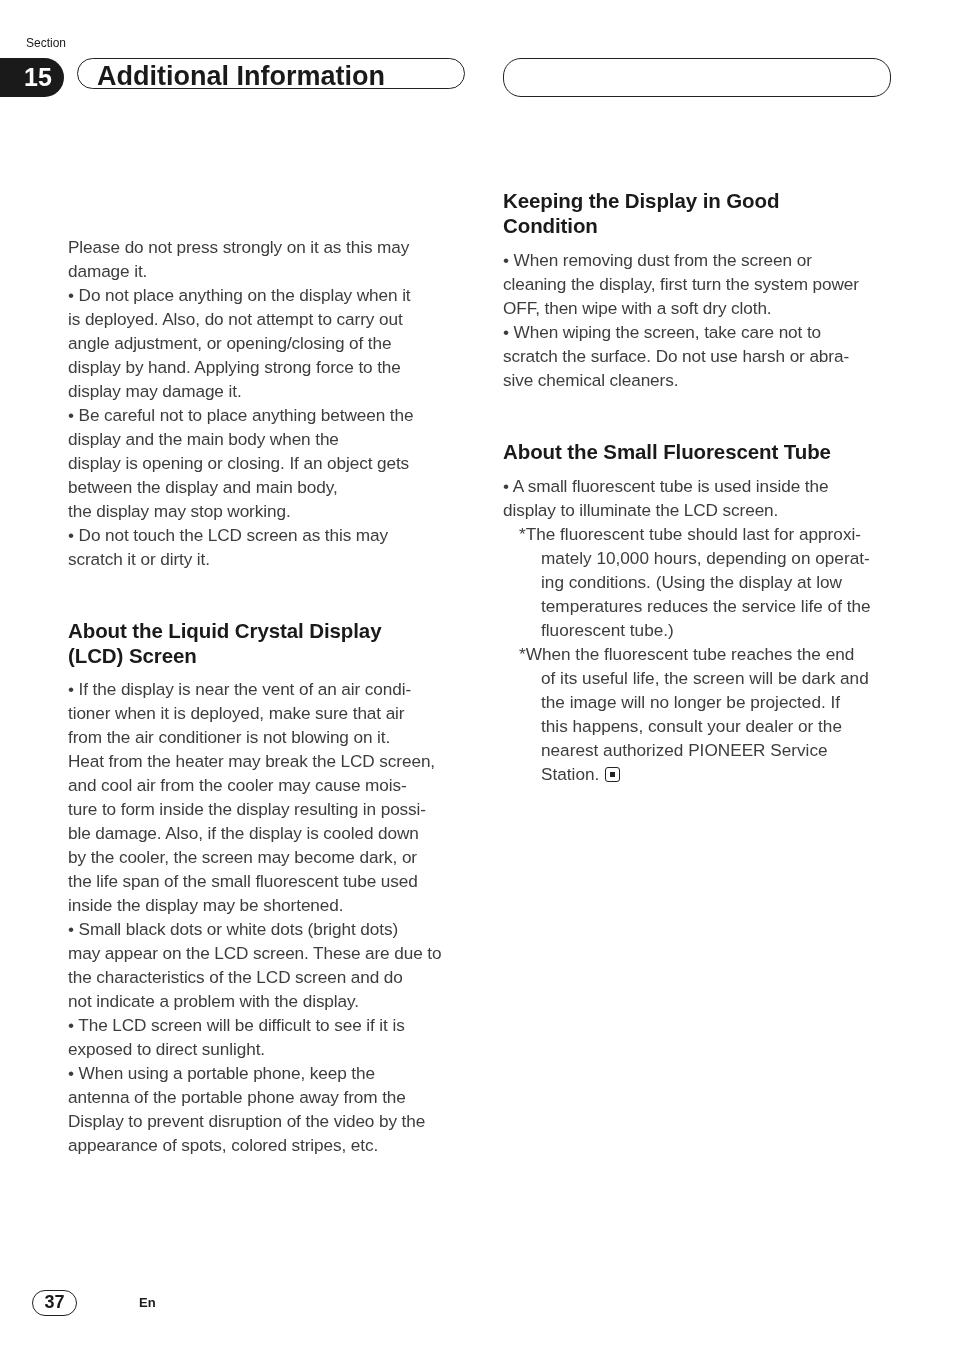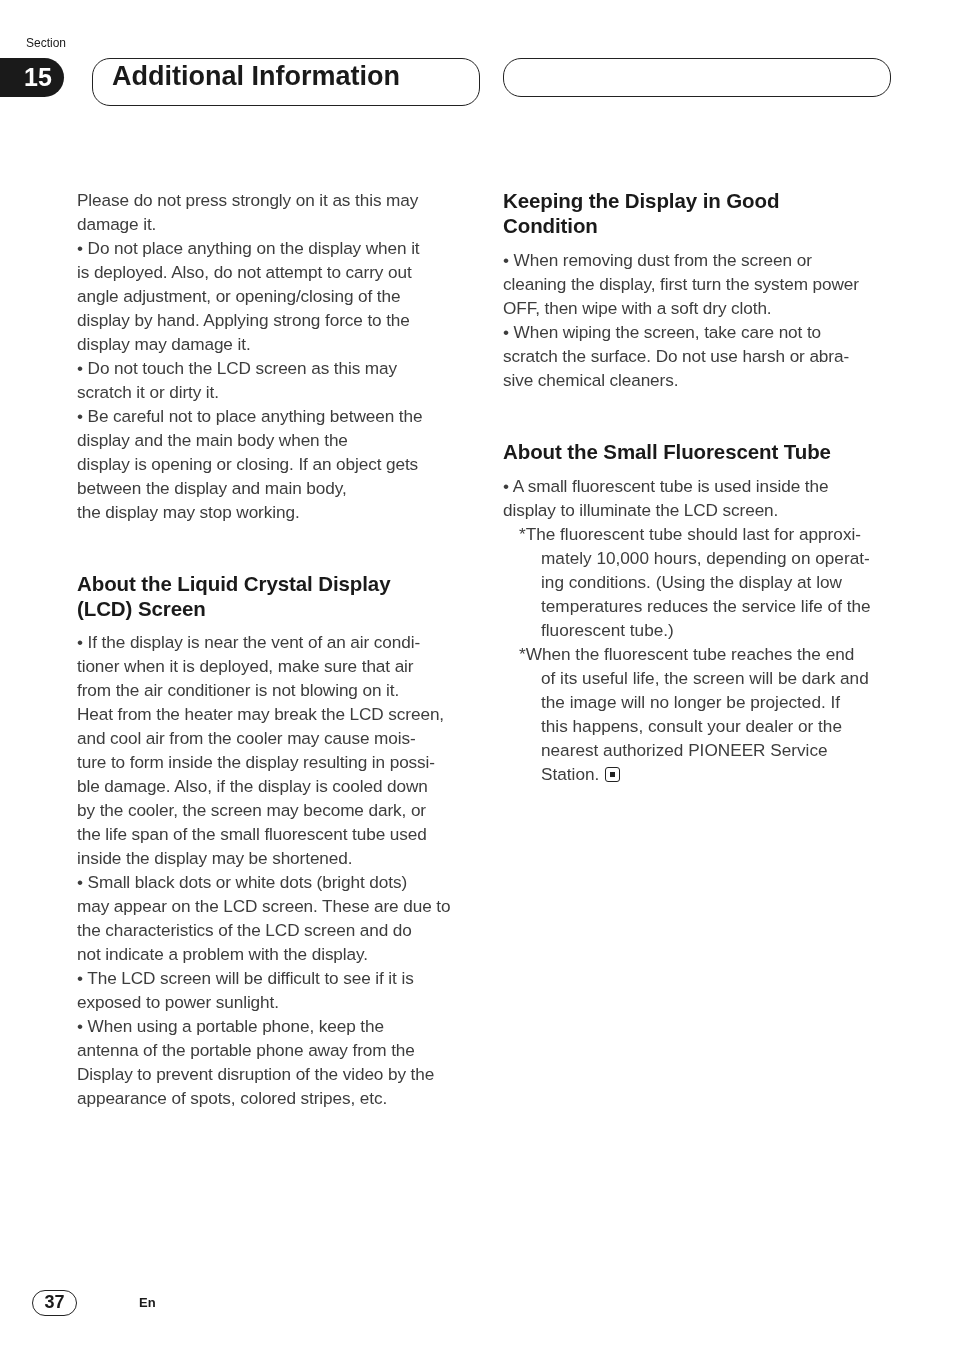--- a/index.html
+++ b/index.html
@@ -7,34 +7,34 @@
   body { position: relative; font-family: "Liberation Sans", sans-serif; color: #3d3d3d; overflow: hidden; }
 
   .section-label { position: absolute; left: 26px; top: 36px; font-size: 12px; font-weight: normal; color: #1a1a1a; }
   .section-badge {
     position: absolute; left: 0; top: 58px; width: 64px; height: 39px;
     background: #1a1a1a; border-radius: 0 20px 20px 0;
     color: #fff; font-weight: bold; font-size: 25px; line-height: 39px;
     padding-left: 24px;
   }
   .title-box {
-    position: absolute; left: 92px; top: 58px; width: 388px; height: 48px;
+    position: absolute; left: 77px; top: 58px; width: 388px; height: 31px;
     border: 1.5px solid #222; border-radius: 18px;
   }
   .title-text {
     position: absolute; left: 19px; top: 0; line-height: 35px;
     font-size: 27px; font-weight: bold; color: #1a1a1a;
   }
   .right-box {
     position: absolute; left: 503px; top: 58px; width: 388px; height: 39px;
     border: 1.5px solid #222; border-radius: 18px;
   }
 
   .col { position: absolute; top: 188px; width: 390px; font-size: 17.2px; line-height: 24px; }
-  .col-left { left: 77px; }
+  .col-left { left: 68px; margin-top: 47px; }
   .col-right { left: 503px; width: 390px; }
 
   .para { white-space: pre-line; letter-spacing: -0.1px; }
   .heading {
     font-size: 20.5px; font-weight: bold; color: #1a1a1a; line-height: 25px;
     white-space: pre-line; letter-spacing: -0.1px;
   }
   .gap-large { height: 48px; }
   .gap-head { height: 10px; }
 
@@ -66,48 +66,48 @@
 <div class="right-box"></div>
 
 <div class="col col-left">
   <div class="para">Please do not press strongly on it as this may
 damage it.</div>
   <div class="para">• Do not place anything on the display when it
 is deployed. Also, do not attempt to carry out
 angle adjustment, or opening/closing of the
 display by hand. Applying strong force to the
 display may damage it.</div>
-  <div class="para">• Do not touch the LCD screen as this may
-scratch it or dirty it.</div>
   <div class="para">• Be careful not to place anything between the
 display and the main body when the
 display is opening or closing. If an object gets
 between the display and main body,
 the display may stop working.</div>
+  <div class="para">• Do not touch the LCD screen as this may
+scratch it or dirty it.</div>
 
   <div class="gap-large" style="height:47px"></div>
   <div class="heading">About the Liquid Crystal Display
 (LCD) Screen</div>
   <div class="gap-head" style="height:9px"></div>
   <div class="para">• If the display is near the vent of an air condi-
 tioner when it is deployed, make sure that air
 from the air conditioner is not blowing on it.
 Heat from the heater may break the LCD screen,
 and cool air from the cooler may cause mois-
 ture to form inside the display resulting in possi-
 ble damage. Also, if the display is cooled down
 by the cooler, the screen may become dark, or
 the life span of the small fluorescent tube used
 inside the display may be shortened.</div>
   <div class="para">• Small black dots or white dots (bright dots)
 may appear on the LCD screen. These are due to
 the characteristics of the LCD screen and do
 not indicate a problem with the display.</div>
   <div class="para">• The LCD screen will be difficult to see if it is
-exposed to power sunlight.</div>
+exposed to direct sunlight.</div>
   <div class="para">• When using a portable phone, keep the
 antenna of the portable phone away from the
 Display to prevent disruption of the video by the
 appearance of spots, colored stripes, etc.</div>
 </div>
 
 <div class="col col-right">
   <div class="heading">Keeping the Display in Good
 Condition</div>
   <div class="gap-head" style="height:10px"></div>

